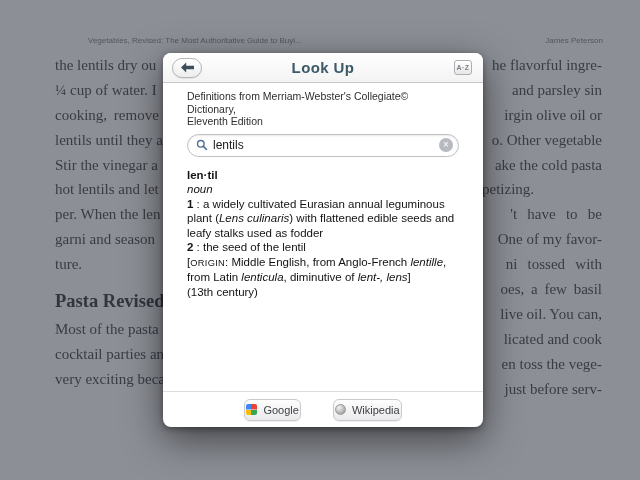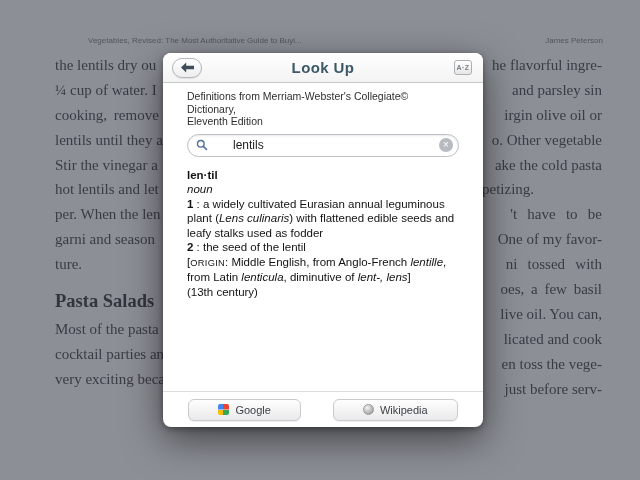--- a/index.html
+++ b/index.html
@@ -32,36 +32,36 @@
   .back-btn { position:absolute; left:9px; top:5px; width:30px; height:20px; border:1px solid #b3b6ba;
               border-radius:10px; background:linear-gradient(#ffffff,#ededee); display:flex; align-items:center;
               justify-content:center; box-shadow:0 1px 1px rgba(0,0,0,.08); cursor:pointer; }
   .az-btn { position:absolute; right:11px; top:7px; width:18px; height:15px; border:1px solid #acafb4;
             border-radius:3px; background:linear-gradient(#ffffff,#e7e7e9); font-size:7px; font-weight:bold;
             color:#7c7f84; display:flex; align-items:center; justify-content:center; letter-spacing:.5px; cursor:pointer; }
 
   .popup-body { padding:7px 24px 0; }
   .attribution { font-size:10.5px; line-height:12.5px; color:#2d2e30; }
   .searchbox { margin-top:6px; height:23px; border:1px solid #bdc0c5; border-radius:12px; background:#fff;
-               display:flex; align-items:center; padding:0 5px 0 8px; box-shadow:inset 0 1px 2px rgba(0,0,0,.09);gap:20px; }
+               display:flex; align-items:center; padding:0 5px 0 8px; box-shadow:inset 0 1px 2px rgba(0,0,0,.09); }
   .search-input { flex:1; border:none; outline:none; background:transparent; font-family:inherit;
                   font-size:12px; color:#1b1b1d; margin-left:5px; min-width:0; }
   .clear-btn { width:14px; height:14px; border-radius:50%; background:#b7bac0; color:#fff; font-size:10px;
                line-height:13px; text-align:center; cursor:pointer; flex:0 0 auto; font-family:"Liberation Sans",sans-serif; }
 
   .entry { margin-top:11px; font-size:11.5px; line-height:14.5px; color:#131313; }
   .entry .headword { font-weight:bold; }
   .entry .pos { font-style:italic; }
   .entry b { font-weight:bold; }
   .entry i { font-style:italic; }
   .entry .sc { font-size:9.3px; letter-spacing:.3px; }
 
   .popup-footer { position:absolute; left:0; right:0; bottom:0; height:36px; border-top:1px solid #dbdcdf;
                   display:flex; align-items:center; justify-content:center; gap:32px; }
-  .action-btn { display:flex; align-items:center; gap:6px; height:22px; padding:0 29px;
+  .action-btn { display:flex; align-items:center; gap:6px; height:22px; padding:0 1px;
                 border:1px solid #c8cacd; border-radius:6px; background:linear-gradient(#fefefe,#eaeaec);
                 font-size:11px; color:#3e4147; box-shadow:0 1px 1px rgba(0,0,0,.07); cursor:pointer; }
   .google-icon { width:11px; height:11px; border-radius:2px; flex:0 0 auto;
     background:
       linear-gradient(90deg,#4285f4 50%,#ea4335 50%) top/100% 50% no-repeat,
       linear-gradient(90deg,#fbbc05 50%,#34a853 50%) bottom/100% 50% no-repeat; }
   .wiki-icon { width:11px; height:11px; border-radius:50%; flex:0 0 auto;
     background:radial-gradient(circle at 35% 30%, #f4f4f4, #b5b5b5 60%, #8e8e8e);
     border:1px solid #9a9a9a; }
 </style>
@@ -78,21 +78,21 @@
   <div class="col left-col">
     <div class="line">the lentils dry ou</div>
     <div class="line">¼ cup of water. I</div>
     <div class="line spread-sm">cooking, remove</div>
     <div class="line">lentils until they a</div>
     <div class="line">Stir the vinegar a</div>
     <div class="line">hot lentils and let</div>
     <div class="line">per. When the len</div>
     <div class="line">garni and season</div>
     <div class="line">ture.</div>
-    <div class="section-heading">Pasta Salads</div>
+    <div class="section-heading">Pasta Revised</div>
     <div class="line">Most of the pasta</div>
     <div class="line">cocktail parties an</div>
     <div class="line">very exciting beca</div>
   </div>
 
   <div class="col right-col">
     <div class="line">he flavorful ingre-</div>
     <div class="line">and parsley sin</div>
     <div class="line">irgin olive oil or</div>
     <div class="line">o. Other vegetable</div>

